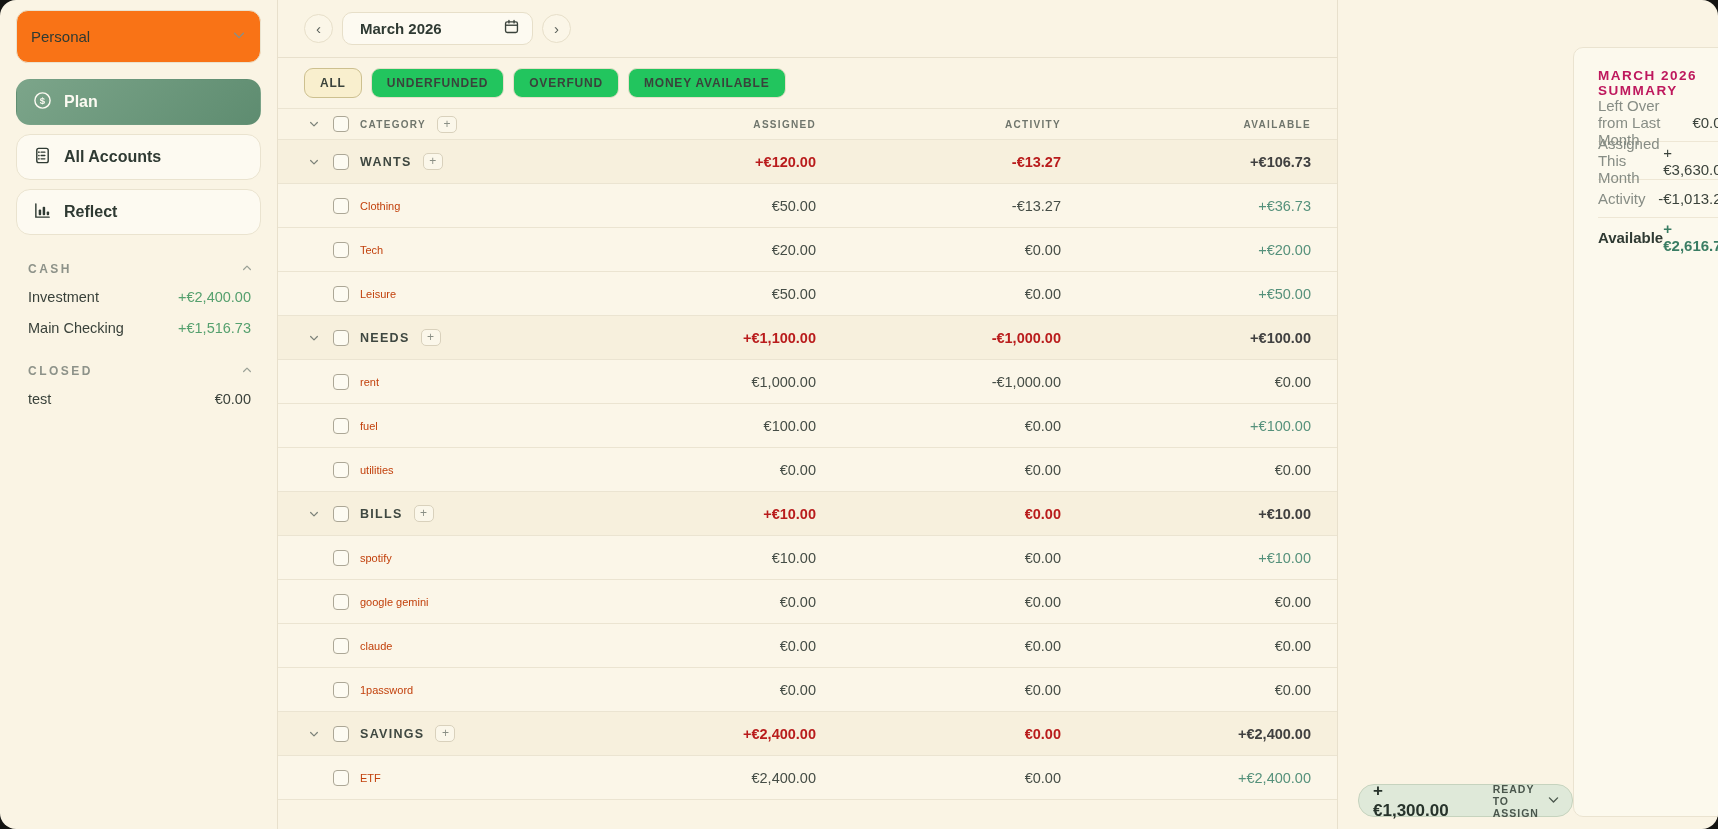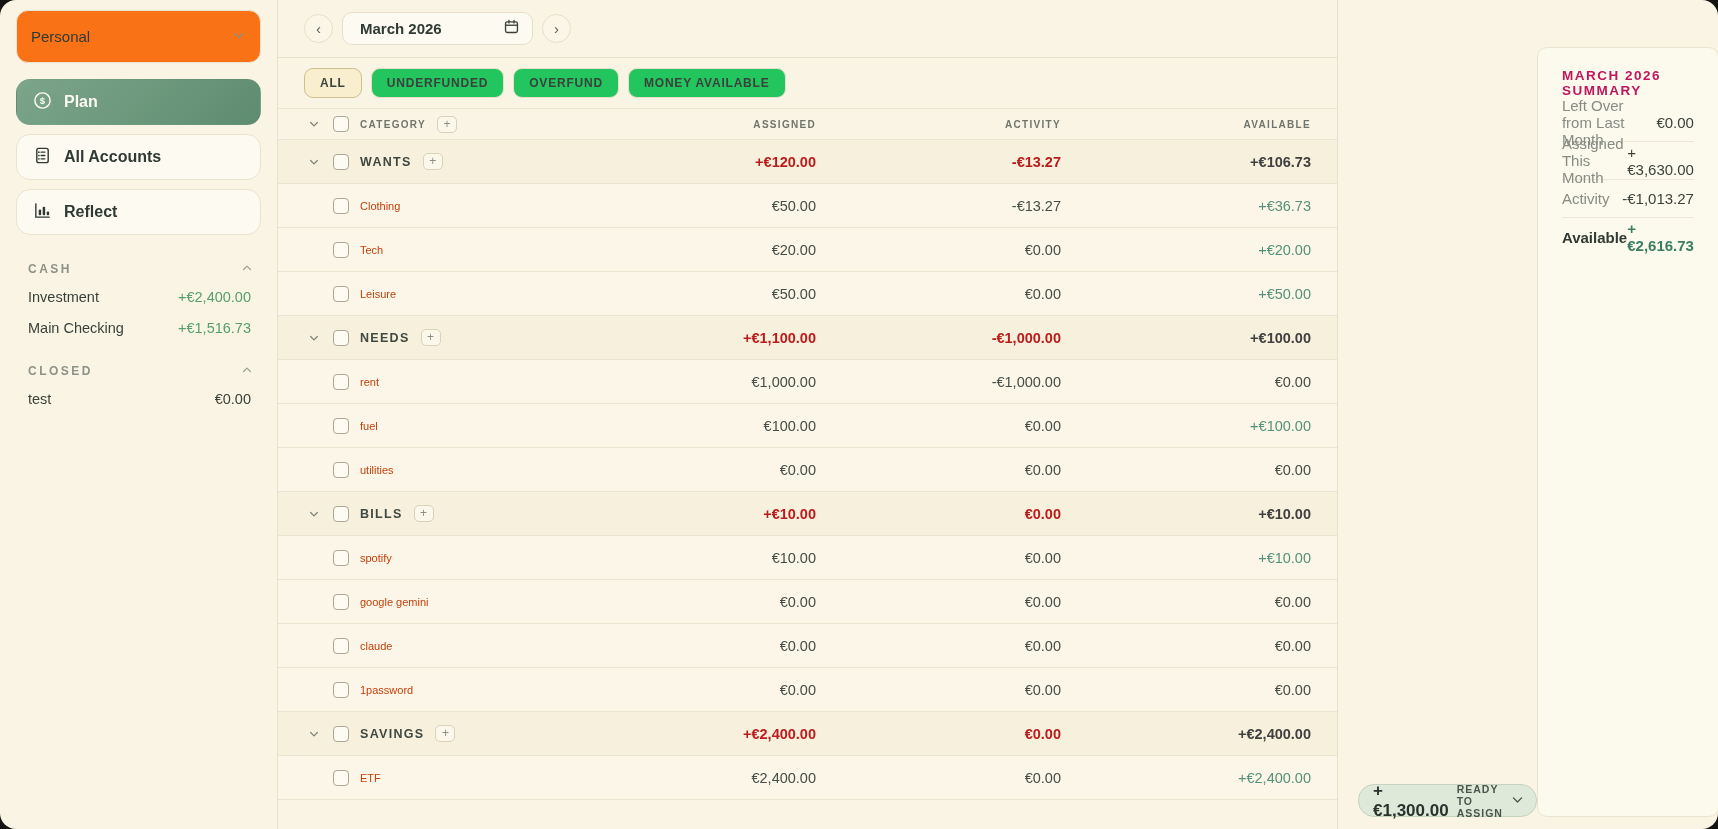--- a/index.html
+++ b/index.html
@@ -74,21 +74,21 @@
   .num{text-align:right;font-size:14.5px;color:#454D46;}
   .grouprow .num{font-weight:700;color:#b91c1c;font-size:14.5px;}
   .num.avail.pos{color:#55917B;}
   .grouprow .num.avail.pos{color:#404040;}
 
   
   .rightcol{width:380px;flex:0 0 380px;padding:10px 34px 12px 20px;display:flex;flex-direction:row;}
   .ready-pill{align-self:flex-end;height:33px;background:#DFE9D9;border:1px solid #C6D3BE;
     border-radius:16px;display:flex;align-items:center;gap:8px;padding:0 12px 0 14px;cursor:pointer;}
   .ready-amt{font-size:17px;font-weight:700;color:#27332B;}
-  .ready-lbl{font-size:10.5px;font-weight:700;letter-spacing:1px;color:#4A564C;}
+  .ready-lbl{font-size:10.5px;font-weight:700;letter-spacing:1px;color:#4A564C;margin-left:36px;}
   .ready-pill .chev{color:#4A564C;}
   .summary-card{margin-top:37px;margin-right:-16px;background:#FCF9ED;border:1px solid #EAE3D0;
     border-radius:10px;padding:20px 24px 8px 24px;}
   .sum-title{font-size:13.5px;font-weight:700;letter-spacing:1.5px;color:#be185d;margin-bottom:6px;}
   .sum-row{display:flex;justify-content:space-between;align-items:center;height:38px;
     border-bottom:1px solid #EEE7D5;font-size:15px;}
   .sum-row:last-child{border-bottom:none;}
   .sum-label{color:#878D85;}
   .sum-value{color:#3A423B;}
   .sum-row.emph .sum-label{color:#2F3A33;font-weight:700;}

